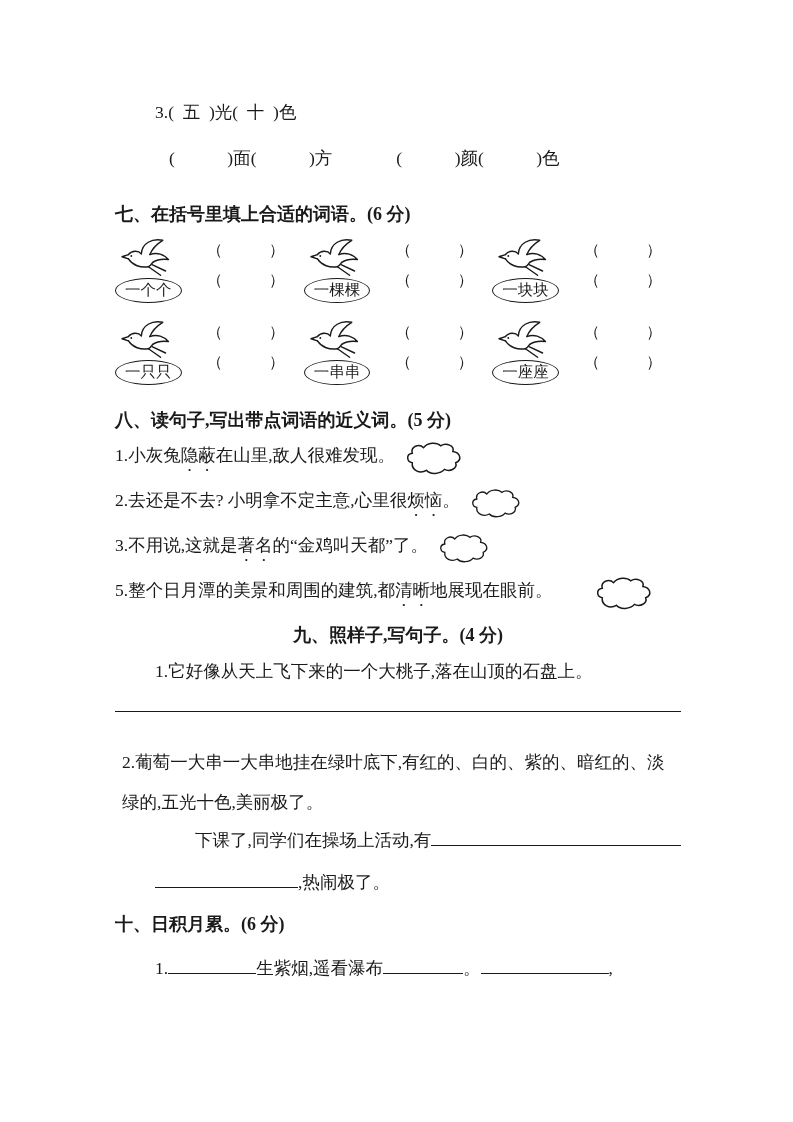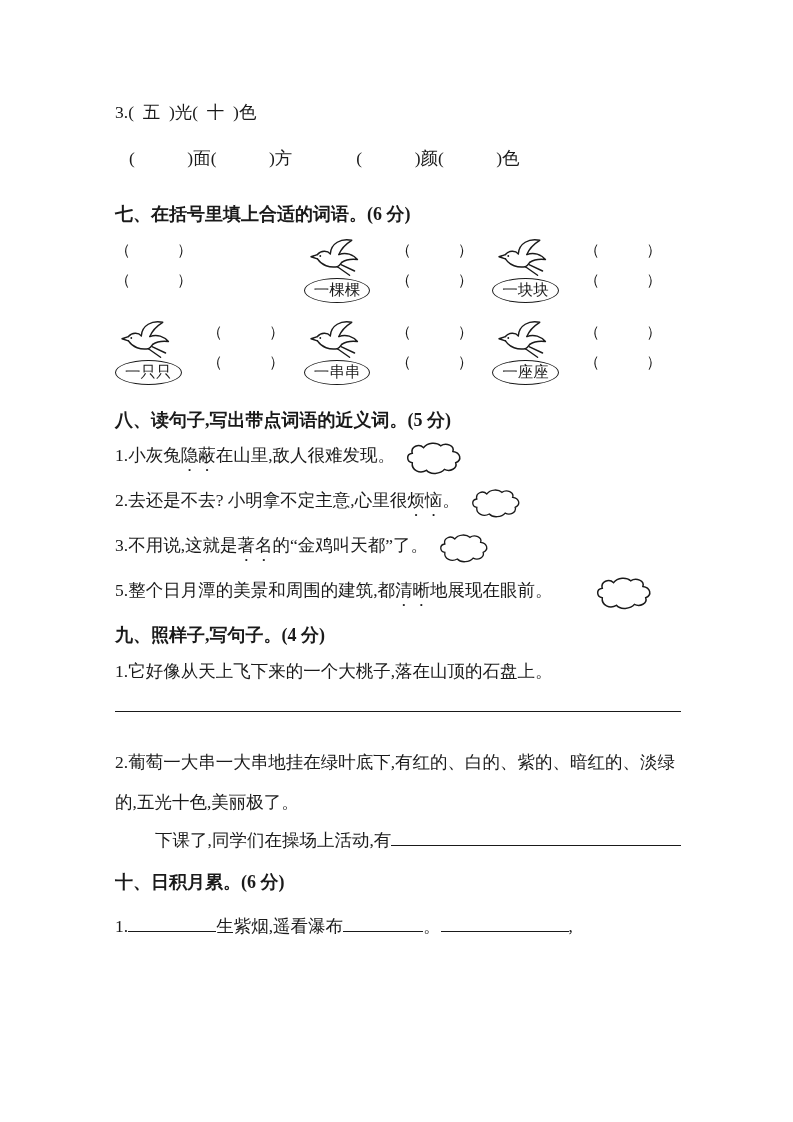--- a/index.html
+++ b/index.html
@@ -6,21 +6,21 @@
   html,body { background:#ffffff; }
   body {
     width:793px; height:1122px;
     font-family:"Liberation Serif","DejaVu Serif",serif;
     color:#1a1a1a;
   }
   .page {
     position:relative; width:793px; height:1122px;
     padding:100px 112px 30px 115px; overflow:hidden; background:#ffffff;
   }
-  .line { font-size:17.5px; line-height:24px; }
+  .line { font-size:17.5px; line-height:24px;margin-left:40px; }
   .pre  { white-space:pre-wrap; }
   .heading { font-size:18px; line-height:24px; font-weight:700; }
 
   
   .l-item3  { margin-bottom:22px; }
   .l-item3b { margin-bottom:20px; padding-left:14px; }
   .grp2 { margin-left:64px; }
 
   
   .h7 { margin-bottom:10px;margin-top:32px; }
@@ -45,24 +45,24 @@
   .em-dot {
     -webkit-text-emphasis:filled dot #1a1a1a;
     -webkit-text-emphasis-position:under right;
     text-emphasis:filled dot #1a1a1a;
     text-emphasis-position:under right;
   }
   .cloud { width:62px; height:34px; margin-left:8px; flex:0 0 auto; }
   .cloud.sm { width:56px; height:30px; }
 
   
-  .h9 { margin-bottom:12px; }
+  .h9 { margin-bottom:12px;text-align:center; }
   .l-ex1 { margin-bottom:28px; }
   .answer-line { height:1px; border-bottom:1px solid #1a1a1a; margin-bottom:30px; }
-  .para { font-size:17.5px; line-height:40px; margin-bottom:4px; }
+  .para { font-size:17.5px; line-height:40px; margin-bottom:4px;margin-left:7px; }
   .flexline { display:flex; align-items:baseline; margin-bottom:18px; }
   .indent { display:inline-block; width:40px; flex:0 0 auto; }
   .fill-line { flex:1; border-bottom:1px solid #1a1a1a; height:20px; }
   .blank { display:inline-block; border-bottom:1px solid #1a1a1a; height:18px; vertical-align:baseline; }
   .w88  { width:88px; }
   .w80  { width:80px; }
   .w128 { width:128px; }
   .w143 { width:143px; flex:0 0 auto; }
 
   
@@ -101,20 +101,26 @@
   </div>
   <div class="line l-item3b">
     <span class="pre">(　　　)面(　　　)方</span><span class="pre grp2">(　　　)颜(　　　)色</span>
   </div>
 
   <div class="heading h7">七、在括号里填上合适的词语。(6 分)</div>
 
   <div class="word-grid">
     <div class="word-row">
       <div class="word-cell">
+        <div class="bird-stack">
+          <svg class="bird">
+              <use href="#bird"></use>
+            </svg>
+          <span class="oval"><span>一个个</span></span>
+        </div>
         <div class="bracket-col">
           <span class="bracket">（　　　）</span>
           <span class="bracket">（　　　）</span>
         </div>
       </div>
       <div class="word-cell">
         <div class="bird-stack">
           <svg class="bird">
               <use href="#bird"></use>
             </svg>
@@ -212,20 +218,24 @@
   <div class="answer-line"></div>
 
   <div class="para">2.葡萄一大串一大串地挂在绿叶底下,有红的、白的、紫的、暗红的、淡绿的,五光十色,美丽极了。</div>
 
   <div class="line flexline">
     <span class="indent"></span>
     <span>下课了,同学们在操场上活动,有</span>
     <span class="fill-line"></span>
   </div>
 
+  <div class="line flexline">
+    <span class="blank w143"></span>
+    <span>,热闹极了。</span>
+  </div>
 
   <div class="heading h10">十、日积月累。(6 分)</div>
 
   <div class="line l-10">
     <span>1.</span>
     <span class="blank w88"></span>
     <span>生紫烟,遥看瀑布</span>
     <span class="blank w80"></span>
     <span>。</span>
     <span class="blank w128"></span>

